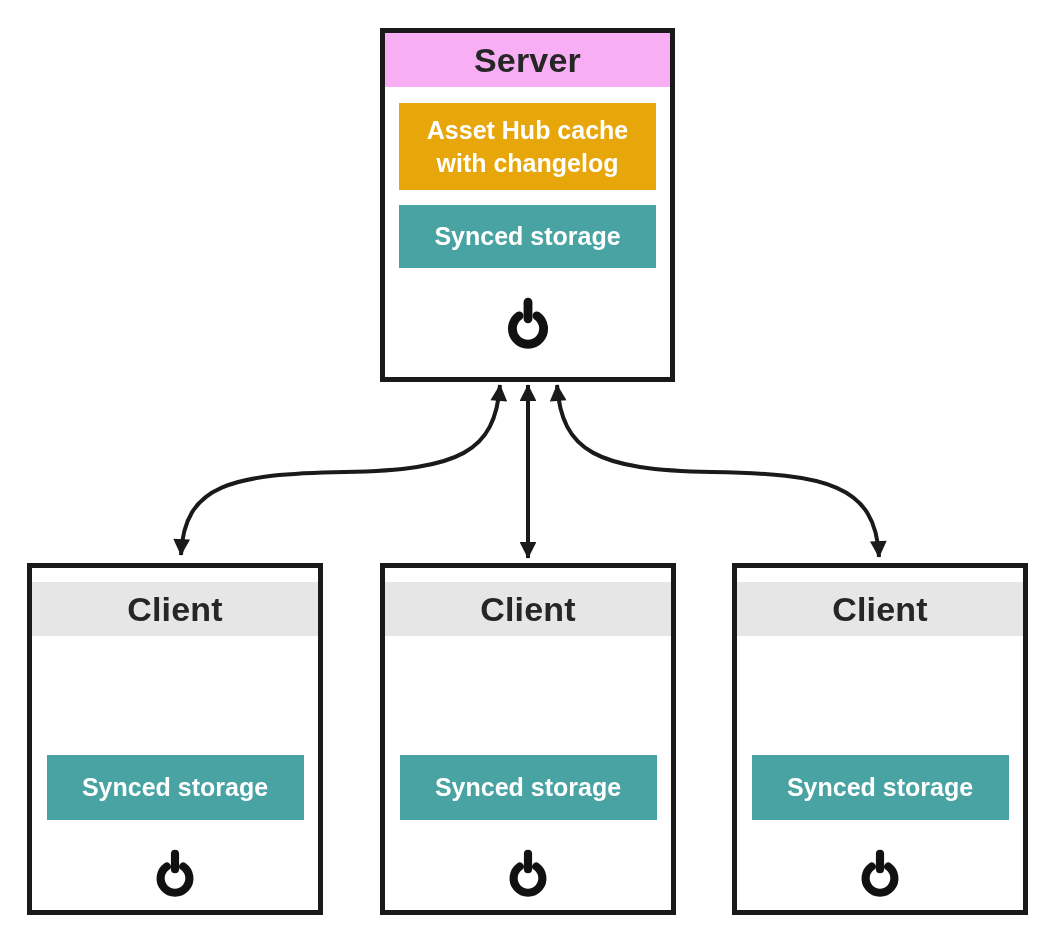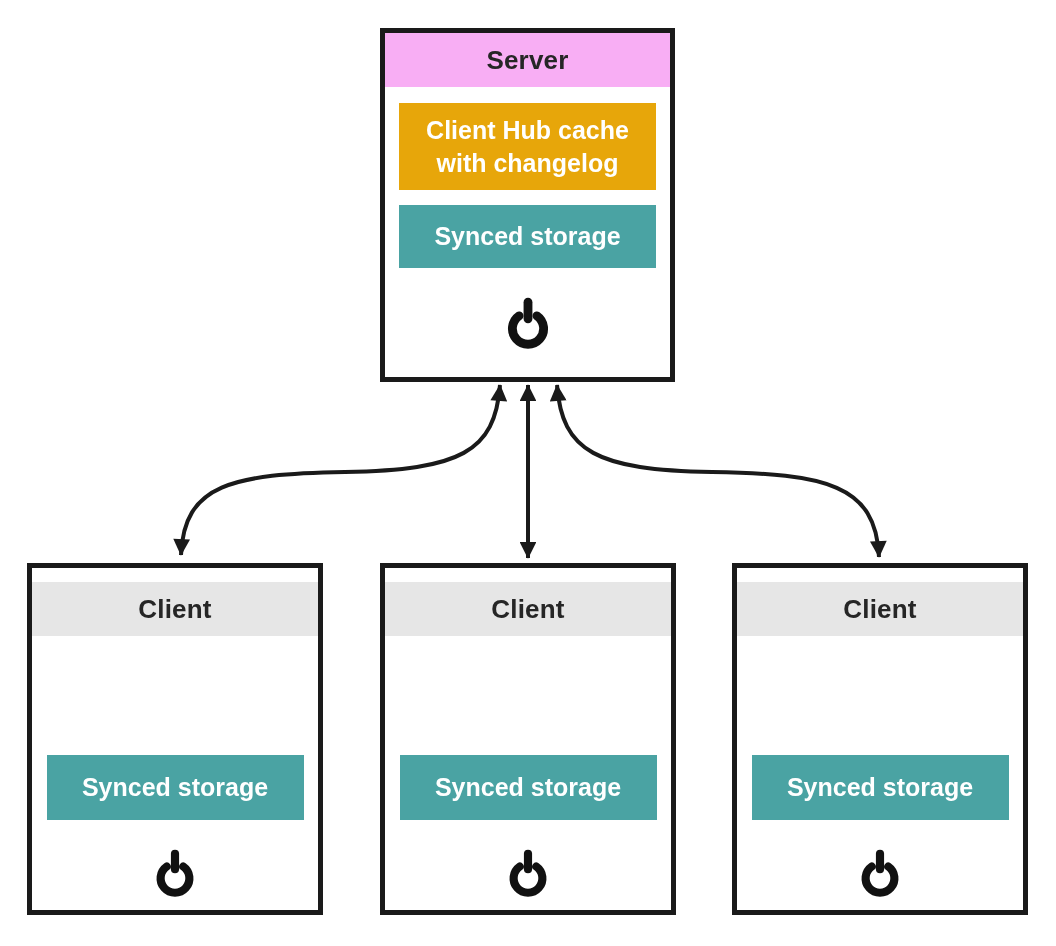--- a/index.html
+++ b/index.html
@@ -37,21 +37,21 @@
   .node.client-2 { left: 380px; top: 563px; width: 296px; height: 352px; }
   .node.client-3 { left: 732px; top: 563px; width: 296px; height: 352px; }
 
   .node-header {
     width: 100%;
     height: 54px;
     flex: 0 0 54px;
     display: flex;
     align-items: center;
     justify-content: center;
-    font-size: 26px;
+    font-size: 34px;
     font-weight: 700;
     color: #262626;
     letter-spacing: 0.2px;
   }
   .server .node-header { background: #f8aef4; }
   .client .node-header { background: #e6e6e6; margin-top: 14px; }
 
   .inner-box {
     width: 257px;
     display: flex;
@@ -98,21 +98,21 @@
         <path d="M 0 0 L 10 5 L 0 10 Z" fill="#1a1a1a"></path>
       </marker>
     </defs>
     <path d="M 500 385 C 495 452, 460 470, 345 472 C 232 474, 184 484, 181 555" fill="none" stroke="#1a1a1a" stroke-width="4" marker-start="url(#ah)" marker-end="url(#ah)"></path>
     <path d="M 528 385 L 528 558" fill="none" stroke="#1a1a1a" stroke-width="4" marker-start="url(#ah)" marker-end="url(#ah)"></path>
     <path d="M 557 385 C 562 452, 597 470, 712 472 C 825 474, 876 484, 879 557" fill="none" stroke="#1a1a1a" stroke-width="4" marker-start="url(#ah)" marker-end="url(#ah)"></path>
   </svg>
 
   <div class="node server">
     <div class="node-header">Server</div>
-    <div class="inner-box cache-box">Client Hub cache
+    <div class="inner-box cache-box">Asset Hub cache
 with changelog</div>
     <div class="inner-box storage-box">Synced storage</div>
     <div class="power-wrap">
       <svg width="52" height="56" viewBox="0 0 100 104">
         <line x1="50" y1="10" x2="50" y2="42" stroke="#111111" stroke-width="17" stroke-linecap="round"></line>
         <path d="M 32.8 36.4 A 30 30 0 1 0 67.2 36.4" fill="none" stroke="#111111" stroke-width="17" stroke-linecap="round"></path>
       </svg>
     </div>
   </div>
 

